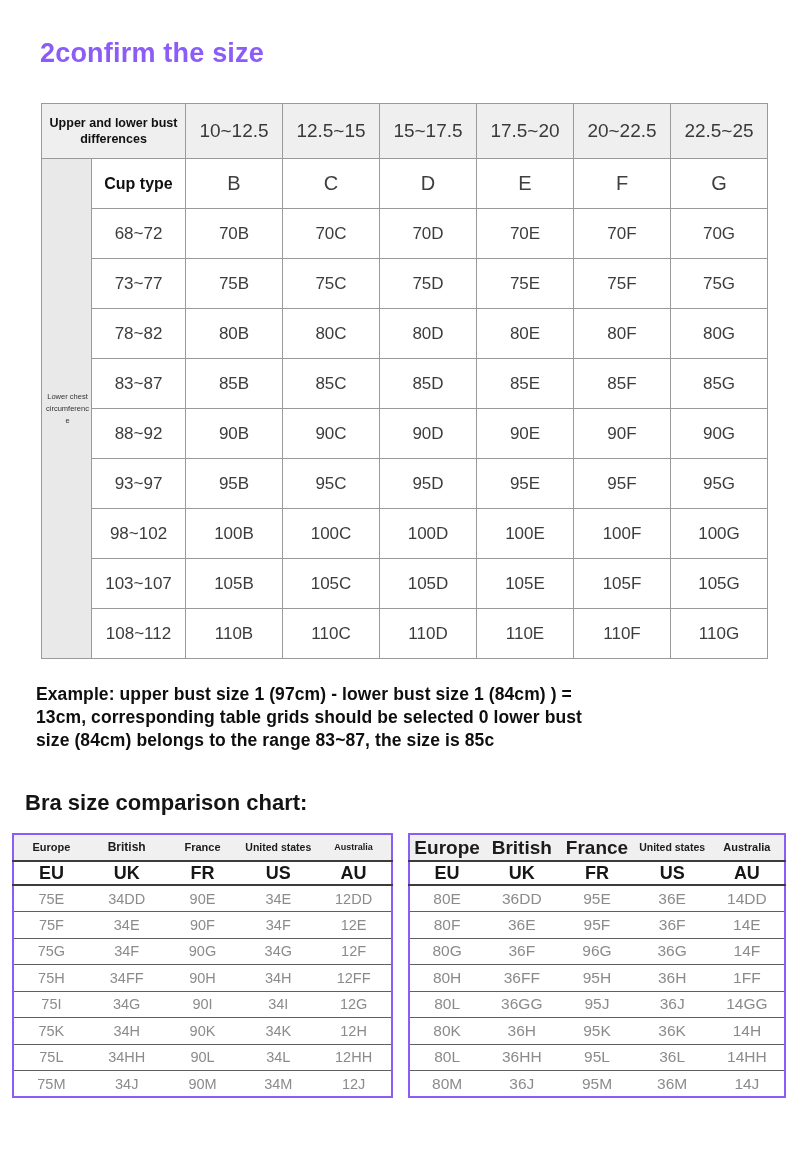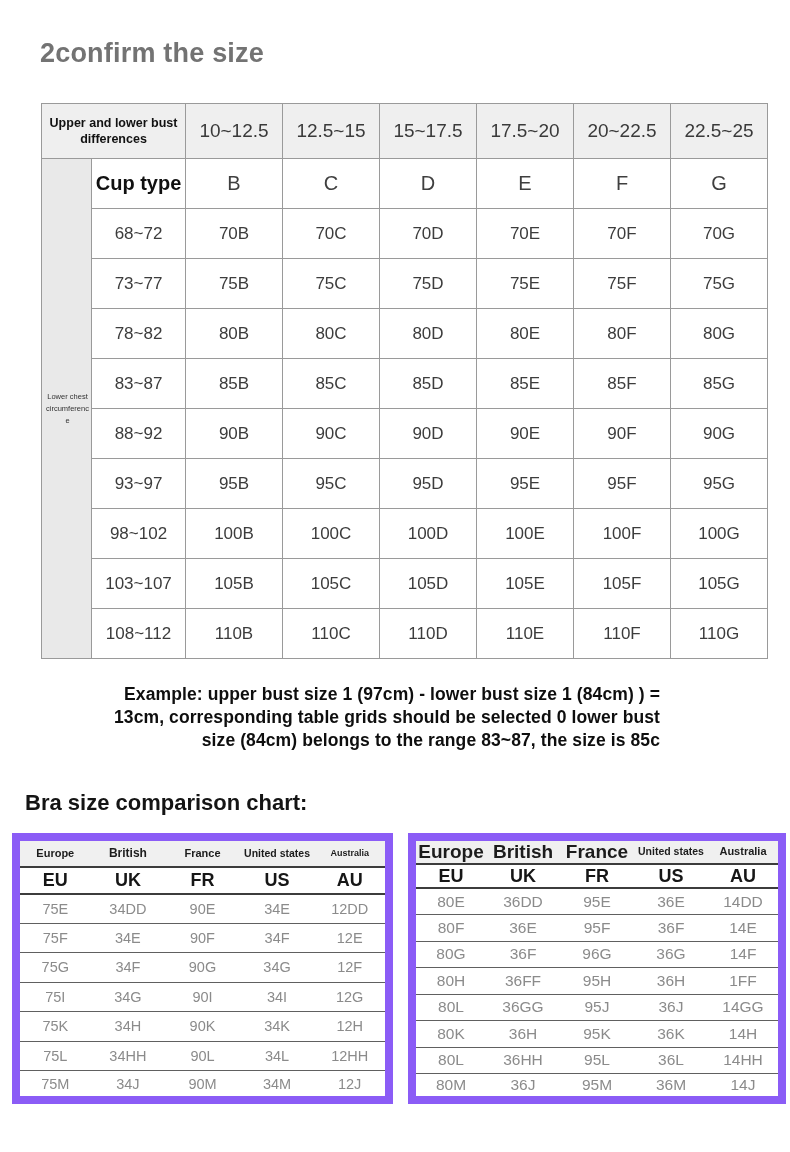--- a/index.html
+++ b/index.html
@@ -1,50 +1,50 @@
 <!DOCTYPE html>
 <html><head>
 <meta charset="utf-8">
 <style>
   * { margin:0; padding:0; box-sizing:border-box; }
   html,body { width:790px; height:1152px; background:#ffffff;
     font-family:"Liberation Sans", sans-serif; color:#1a1a1a; }
   body { position:relative; overflow:hidden; }
 
   .page-title { position:absolute; left:40px; top:38px;
-    font-size:27px; font-weight:700; color:#737373; letter-spacing:0.2px; }
+    font-size:27px; font-weight:700; color:#8b5cf6; letter-spacing:0.2px; }
 
   
   .size-table { position:absolute; left:41px; top:103px; width:726px;
     border-collapse:collapse; table-layout:fixed; }
   .size-table td { border:1px solid #9a9a9a; text-align:center; vertical-align:middle;
     overflow:hidden; }
   .size-table .hdr-row td { background:#efefef; height:55px; }
   .corner-cell { font-weight:700; font-size:12.5px; color:#111; line-height:1.3; padding:0 0; }
   .diff-cell { font-size:19px; font-weight:400; color:#3a3a3a;margin-top:24px; }
   .cup-row td { height:50px; }
   .side-cell { background:#e9e9e9; font-size:7.5px; color:#333; text-align:left;
     padding:0 2px 0 4px; line-height:1.6; font-weight:400; word-wrap:break-word; }
-  .cup-label-cell { font-weight:700; font-size:20px; color:#101010; }
+  .cup-label-cell { font-weight:700; font-size:16px; color:#101010; }
   .cup-cell { font-size:20px; color:#3f3f3f; }
   .size-row td { height:50px; font-size:17px; color:#3c3c3c; }
 
   
   .example-block { position:absolute; left:36px; top:683px; width:624px;
-    text-align:right; font-weight:700; font-size:17.5px; color:#0e0e0e;
+    text-align:left; font-weight:700; font-size:17.5px; color:#0e0e0e;
     line-height:1.32; letter-spacing:0.1px; }
 
   
   .cmp-heading { position:absolute; left:25px; top:790px;
     font-size:22px; font-weight:700; color:#141414; }
 
   .cmp-wrap { position:absolute; left:12px; top:833px; width:774px;
     display:flex; gap:15px; }
   .cmp-table { border-collapse:collapse; table-layout:fixed;
-    border:8px solid #8b5cf6; }
+    border:2px solid #8b5cf6; }
   .cmp-table.left  { width:381px; }
   .cmp-table.right { width:378px; }
   .cmp-table td { text-align:center; vertical-align:middle; overflow:hidden; }
   .country-row td { height:27px; background:#f0f0f0; font-weight:700; color:#1c1c1c;
     line-height:1.05; }
   .cmp-table.left  .country-row td { font-size:11px; }
   .cmp-table.left  .country-row td:nth-child(2) { font-size:12px; }
   .cmp-table.left  .country-row td:nth-child(4) { font-size:10.5px; }
   .cmp-table.left  .country-row td:nth-child(5) { font-size:9px; }
   .cmp-table.right .country-row td { font-size:19px; }
@@ -217,20 +217,27 @@
           <td class="cmp-cell">12E</td>
         </tr>
         <tr class="cmp-data-row">
           <td class="cmp-cell">75G</td>
           <td class="cmp-cell">34F</td>
           <td class="cmp-cell">90G</td>
           <td class="cmp-cell">34G</td>
           <td class="cmp-cell">12F</td>
         </tr>
         <tr class="cmp-data-row">
+          <td class="cmp-cell">75H</td>
+          <td class="cmp-cell">34FF</td>
+          <td class="cmp-cell">90H</td>
+          <td class="cmp-cell">34H</td>
+          <td class="cmp-cell">12FF</td>
+        </tr>
+        <tr class="cmp-data-row">
           <td class="cmp-cell">75I</td>
           <td class="cmp-cell">34G</td>
           <td class="cmp-cell">90I</td>
           <td class="cmp-cell">34I</td>
           <td class="cmp-cell">12G</td>
         </tr>
         <tr class="cmp-data-row">
           <td class="cmp-cell">75K</td>
           <td class="cmp-cell">34H</td>
           <td class="cmp-cell">90K</td>

